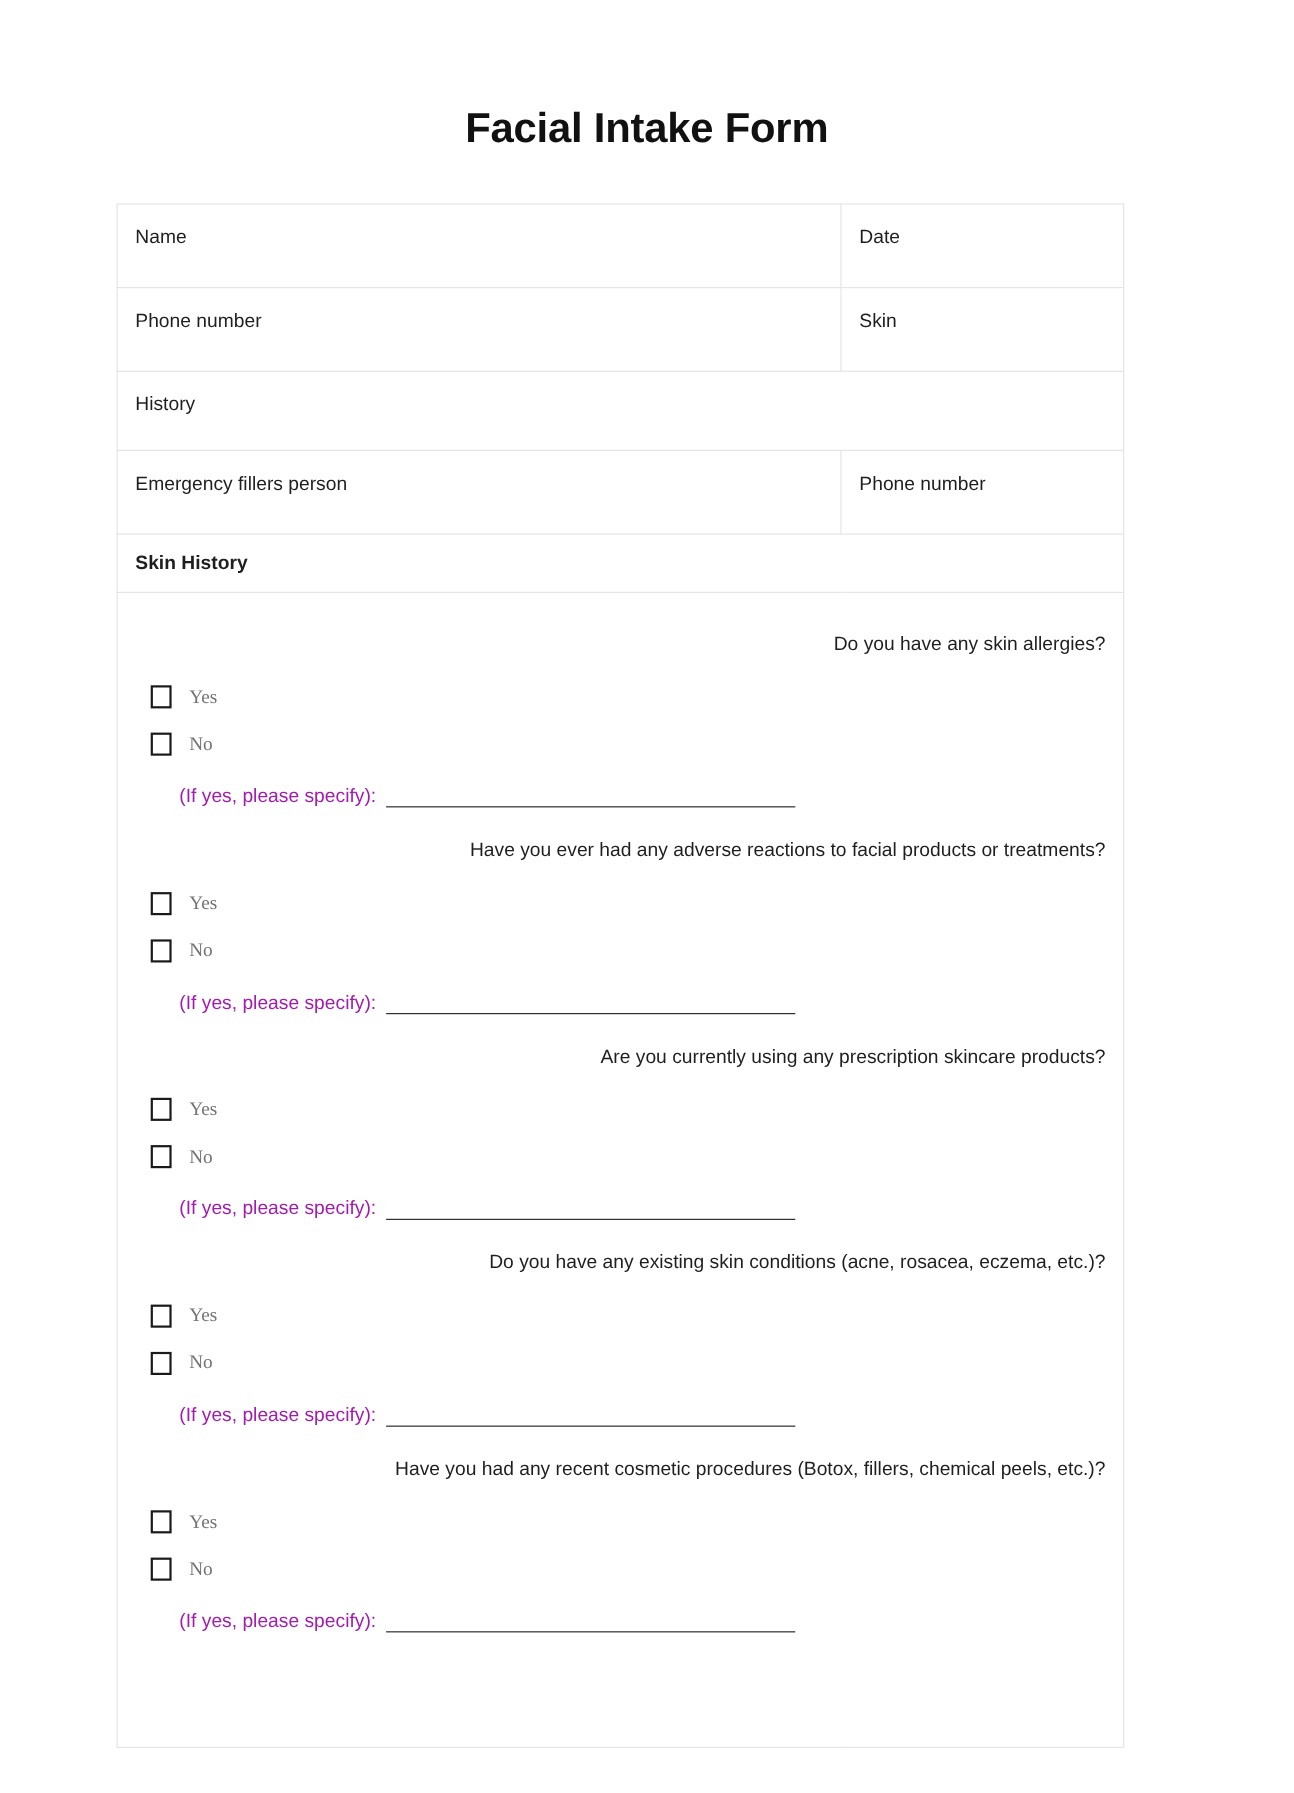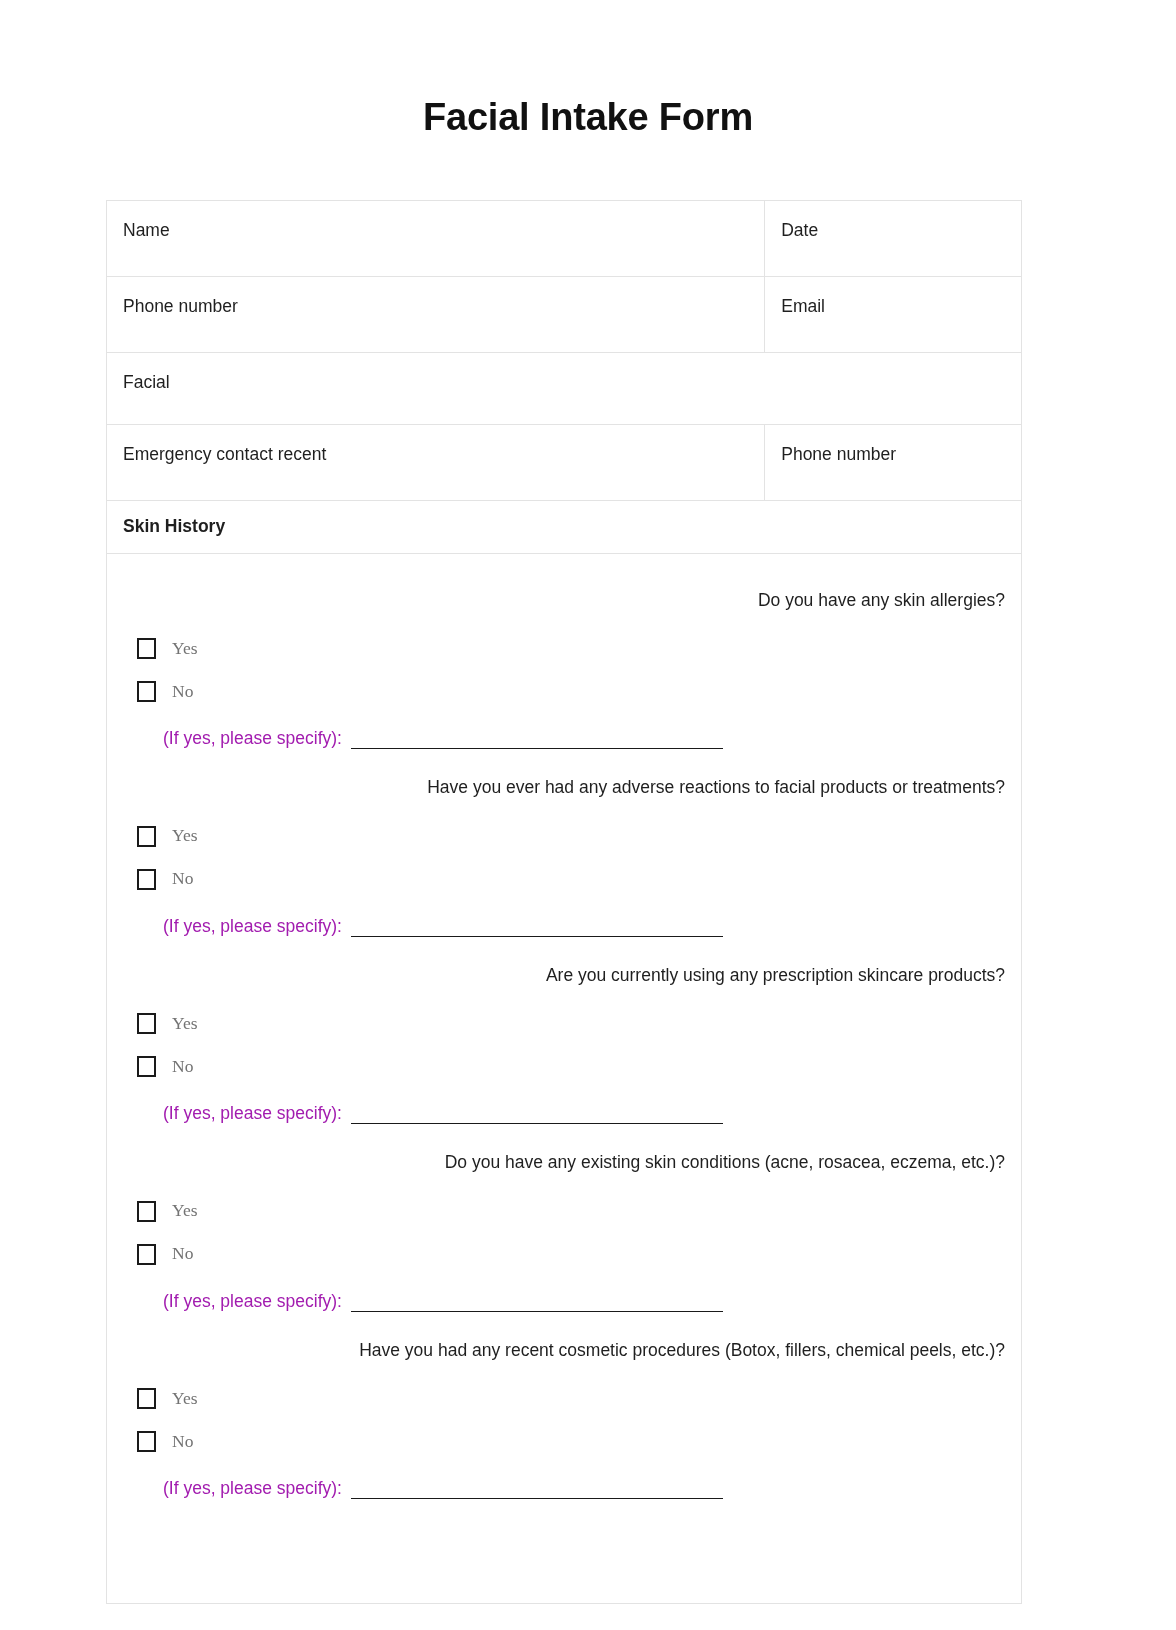--- a/index.html
+++ b/index.html
@@ -31,21 +31,21 @@
     letter-spacing: -0.2px;
     color: #111111;
     margin: 0;
     padding-top: 96px;
     line-height: 1.15;
   }
 
   .form-table {
     position: absolute;
     left: 106px;
-    top: 200px;
+    top: 185px;
     width: 916px;
     border-collapse: collapse;
     border-spacing: 0;
   }
   .form-table td {
     border: 1px solid #e3e3e3;
     vertical-align: top;
     padding: 18px 16px 0 16px;
     font-size: 17.5px;
     line-height: 1.35;
@@ -127,27 +127,27 @@
   <h1 class="doc-title">Facial Intake Form</h1>
 
   <table class="form-table">
     <tbody>
       <tr>
         <td class="cell-left">Name</td>
         <td class="cell-right">Date</td>
       </tr>
       <tr>
         <td class="cell-left">Phone number</td>
-        <td class="cell-right">Email</td>
-      </tr>
-      <tr>
-        <td class="cell-full" colspan="2">Facial</td>
-      </tr>
-      <tr>
-        <td class="cell-left">Emergency contact recent</td>
+        <td class="cell-right">Skin</td>
+      </tr>
+      <tr>
+        <td class="cell-full" colspan="2">History</td>
+      </tr>
+      <tr>
+        <td class="cell-left">Emergency fillers person</td>
         <td class="cell-right">Phone number</td>
       </tr>
       <tr>
         <td class="section-head" colspan="2">Skin History</td>
       </tr>
       <tr>
         <td class="body-cell" colspan="2">
 
           <div class="q-block">
             <div class="question">Do you have any skin allergies?</div>

